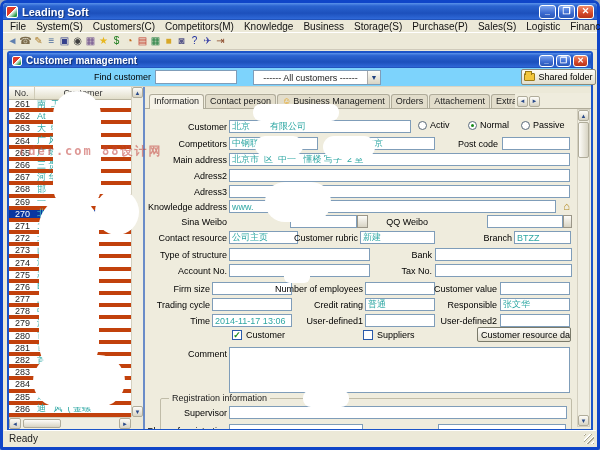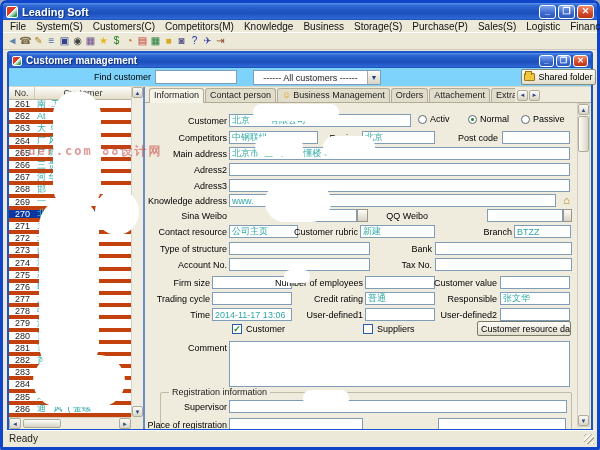--- a/index.html
+++ b/index.html
@@ -68,21 +68,21 @@
   .lrow.sel .lno { color:#fff; }
   .lrow.sel .lname { color:#49c8c2; }
   #hscroll { grid-column:1; grid-row:3; background:#f0eee2; border-top:1px solid #d4d0c0;
              display:flex; align-items:stretch; }
   #hscroll .sbtn { width:12px; height:auto; }
   #hscroll .track { flex:1; position:relative; }
   #hscroll .thumb { position:absolute; left:2px; top:1px; bottom:1px; width:38px;
                     background:linear-gradient(#fdfcf8,#d8d4c4); border:1px solid #b0ac9a; border-radius:2px; }
   #sbcorner { grid-column:2; grid-row:3; background:#ece9d8; }
   
-  #formpanel { flex:1; position:relative; background:#efecdd; font-size:9px; overflow:hidden; }
+  #formpanel { flex:1; position:relative; background:#efecdd; font-size:9px; overflow:hidden;margin-top:6px; }
   #tabstrip { position:absolute; left:4px; top:1px; width:366px; height:15px; display:flex; overflow:hidden; white-space:nowrap; }
   .tab { font-size:9px; padding:1px 4px 0 4px; margin-right:1px; background:#e2ddcb; color:#222;
          border:1px solid #b0ac9a; border-bottom:none; border-radius:3px 3px 0 0; flex:none; }
   .tab.active { background:#f6f3e8; position:relative; z-index:2; }
   .smiley { color:#e8a010; margin-right:2px; }
   #tabarrows { position:absolute; left:372px; top:3px; display:flex; gap:1px; }
   #tabarrows .sbtn { width:11px; height:11px; line-height:9px; }
   #fieldarea { position:absolute; inset:15px 0 0 0; border-top:1px solid #b0ac9a; }
   .fl { position:absolute; text-align:right; color:#000; white-space:nowrap; overflow:hidden; }
   .ta { position:absolute; border:1px solid #7f9db9; background:#fff; resize:none;

